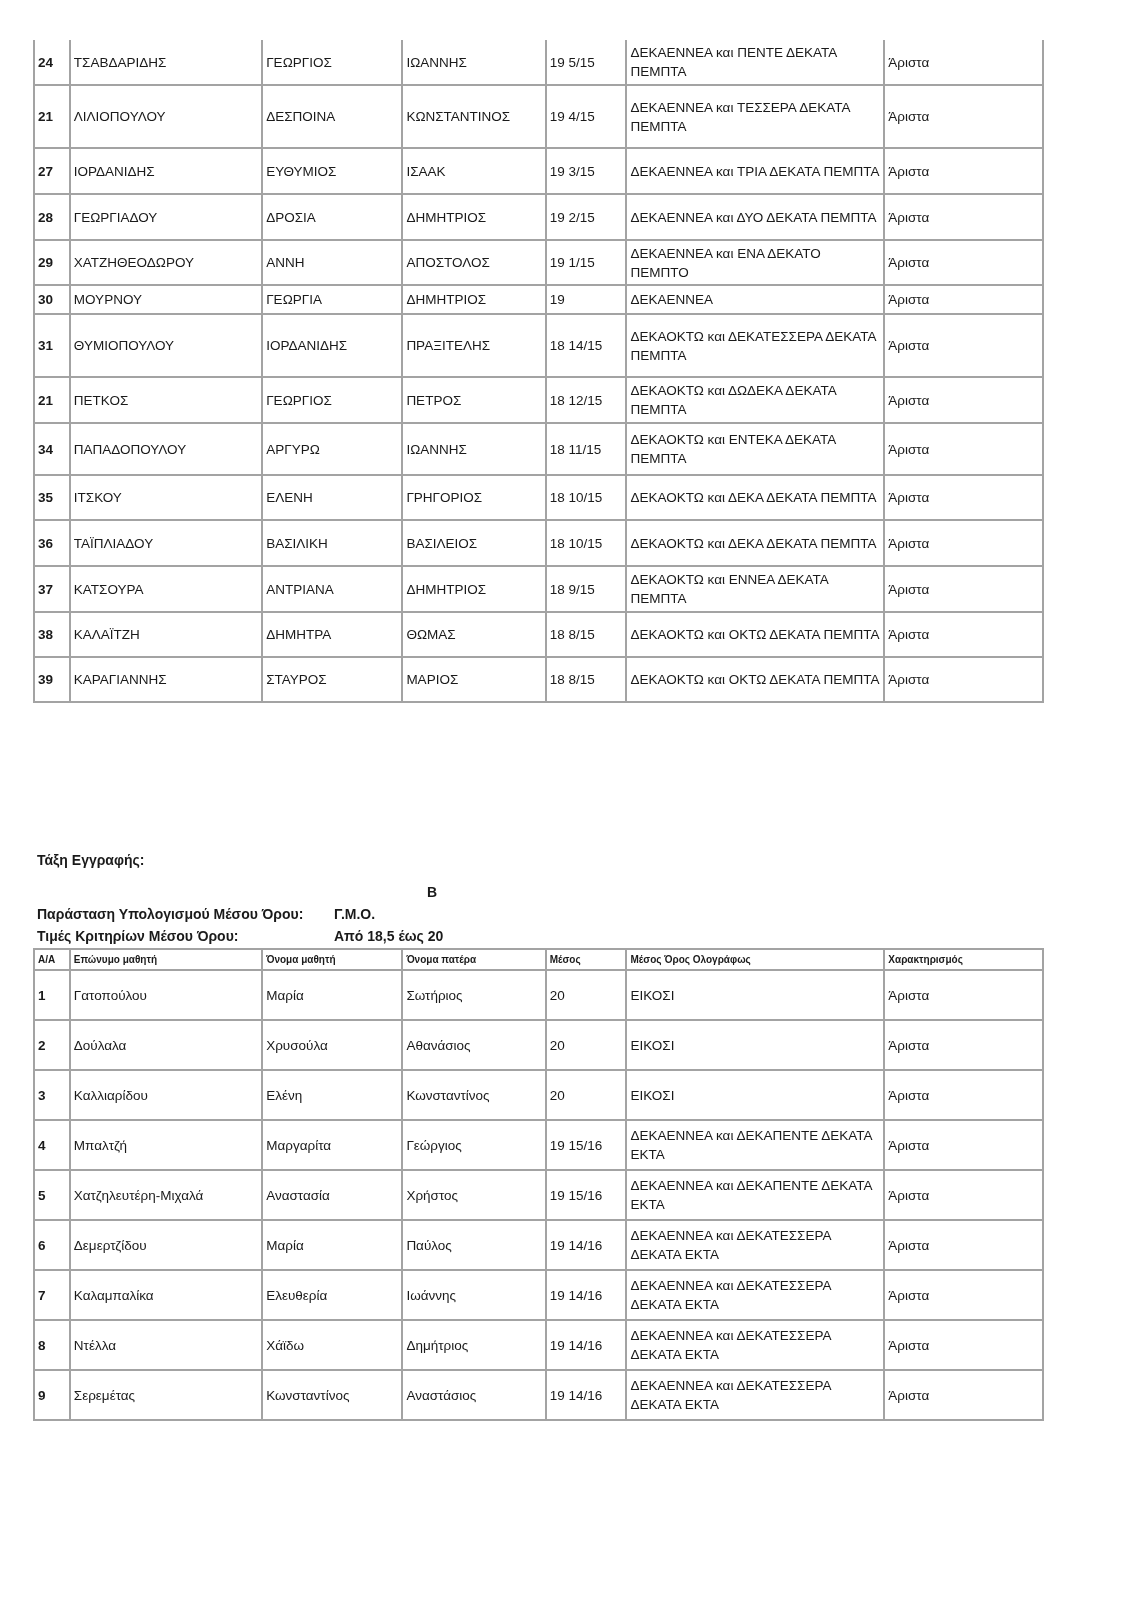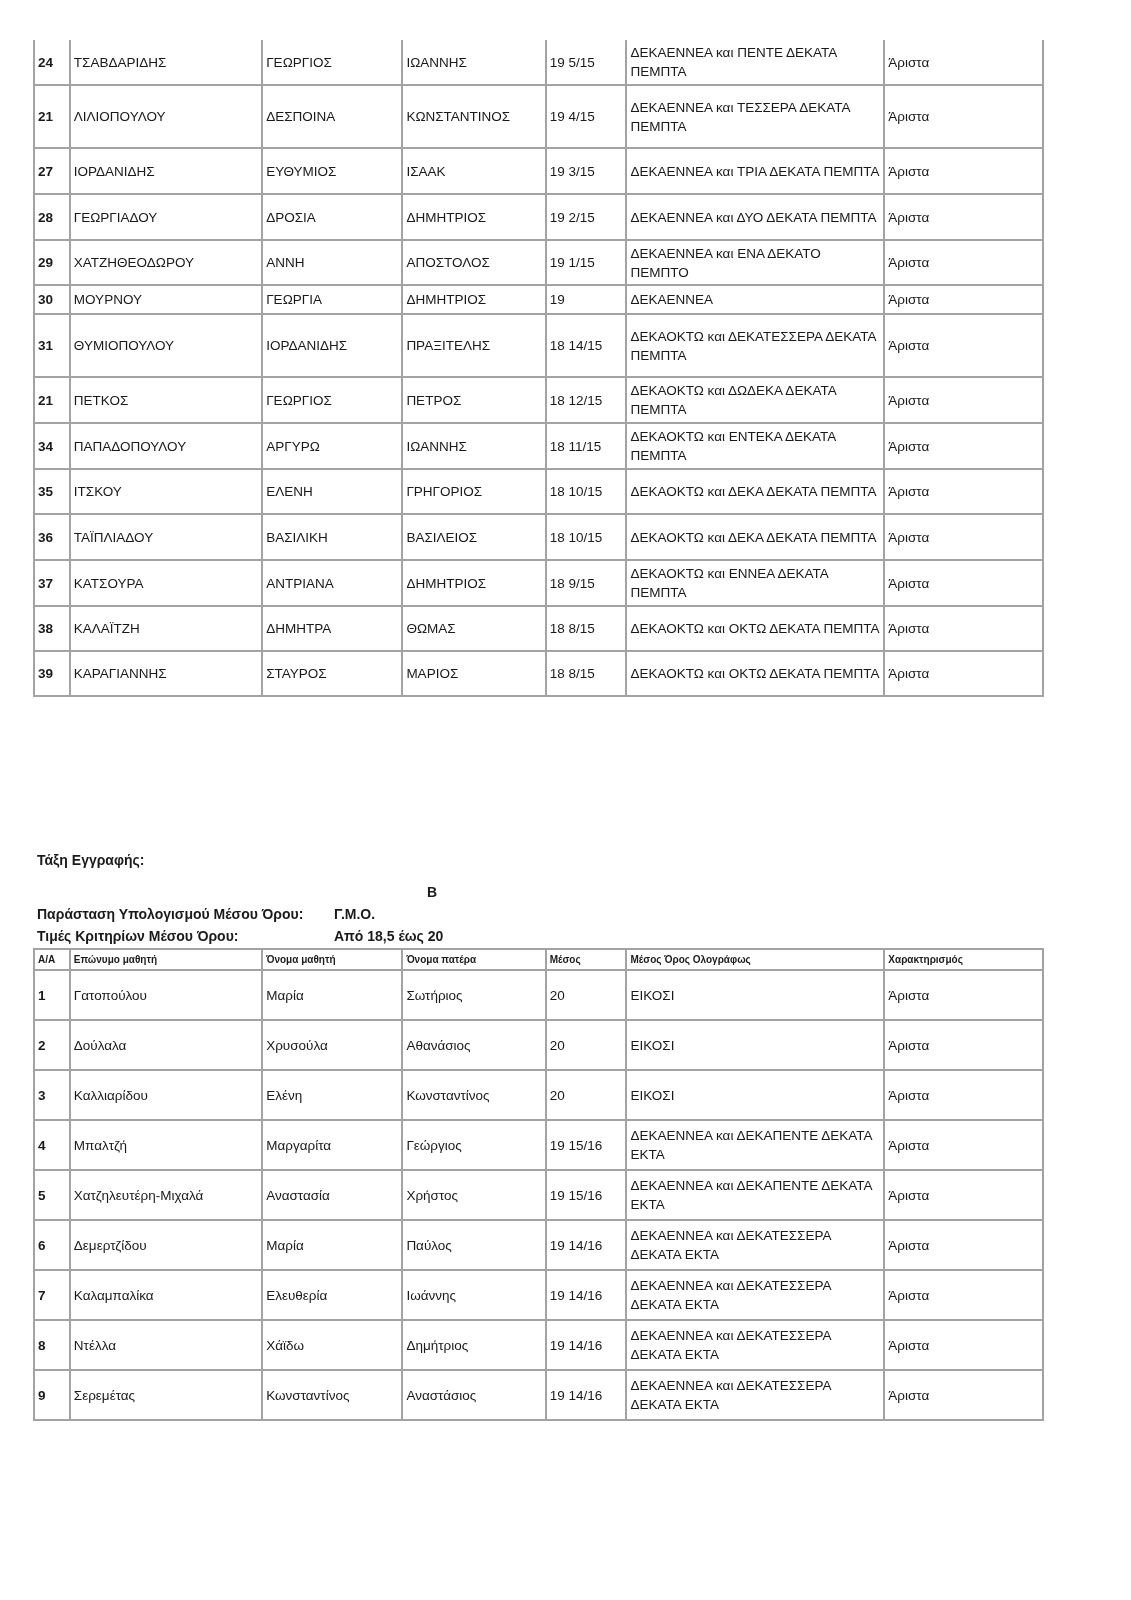--- a/index.html
+++ b/index.html
@@ -98,21 +98,21 @@
       </tr>
       <tr style="height: 46px;">
         <td class="num">21</td>
         <td>ΠΕΤΚΟΣ</td>
         <td>ΓΕΩΡΓΙΟΣ</td>
         <td>ΠΕΤΡΟΣ</td>
         <td>18 12/15</td>
         <td>ΔΕΚΑΟΚΤΩ και ΔΩΔΕΚΑ ΔΕΚΑΤΑ ΠΕΜΠΤΑ</td>
         <td>Άριστα</td>
       </tr>
-      <tr style="height: 46px; margin-left: 39px;">
+      <tr style="height: 52px; margin-left: 39px;">
         <td class="num">34</td>
         <td>ΠΑΠΑΔΟΠΟΥΛΟΥ</td>
         <td>ΑΡΓΥΡΩ</td>
         <td>ΙΩΑΝΝΗΣ</td>
         <td>18 11/15</td>
         <td>ΔΕΚΑΟΚΤΩ και ΕΝΤΕΚΑ ΔΕΚΑΤΑ ΠΕΜΠΤΑ</td>
         <td>Άριστα</td>
       </tr>
       <tr style="height: 45px;">
         <td class="num">35</td>

